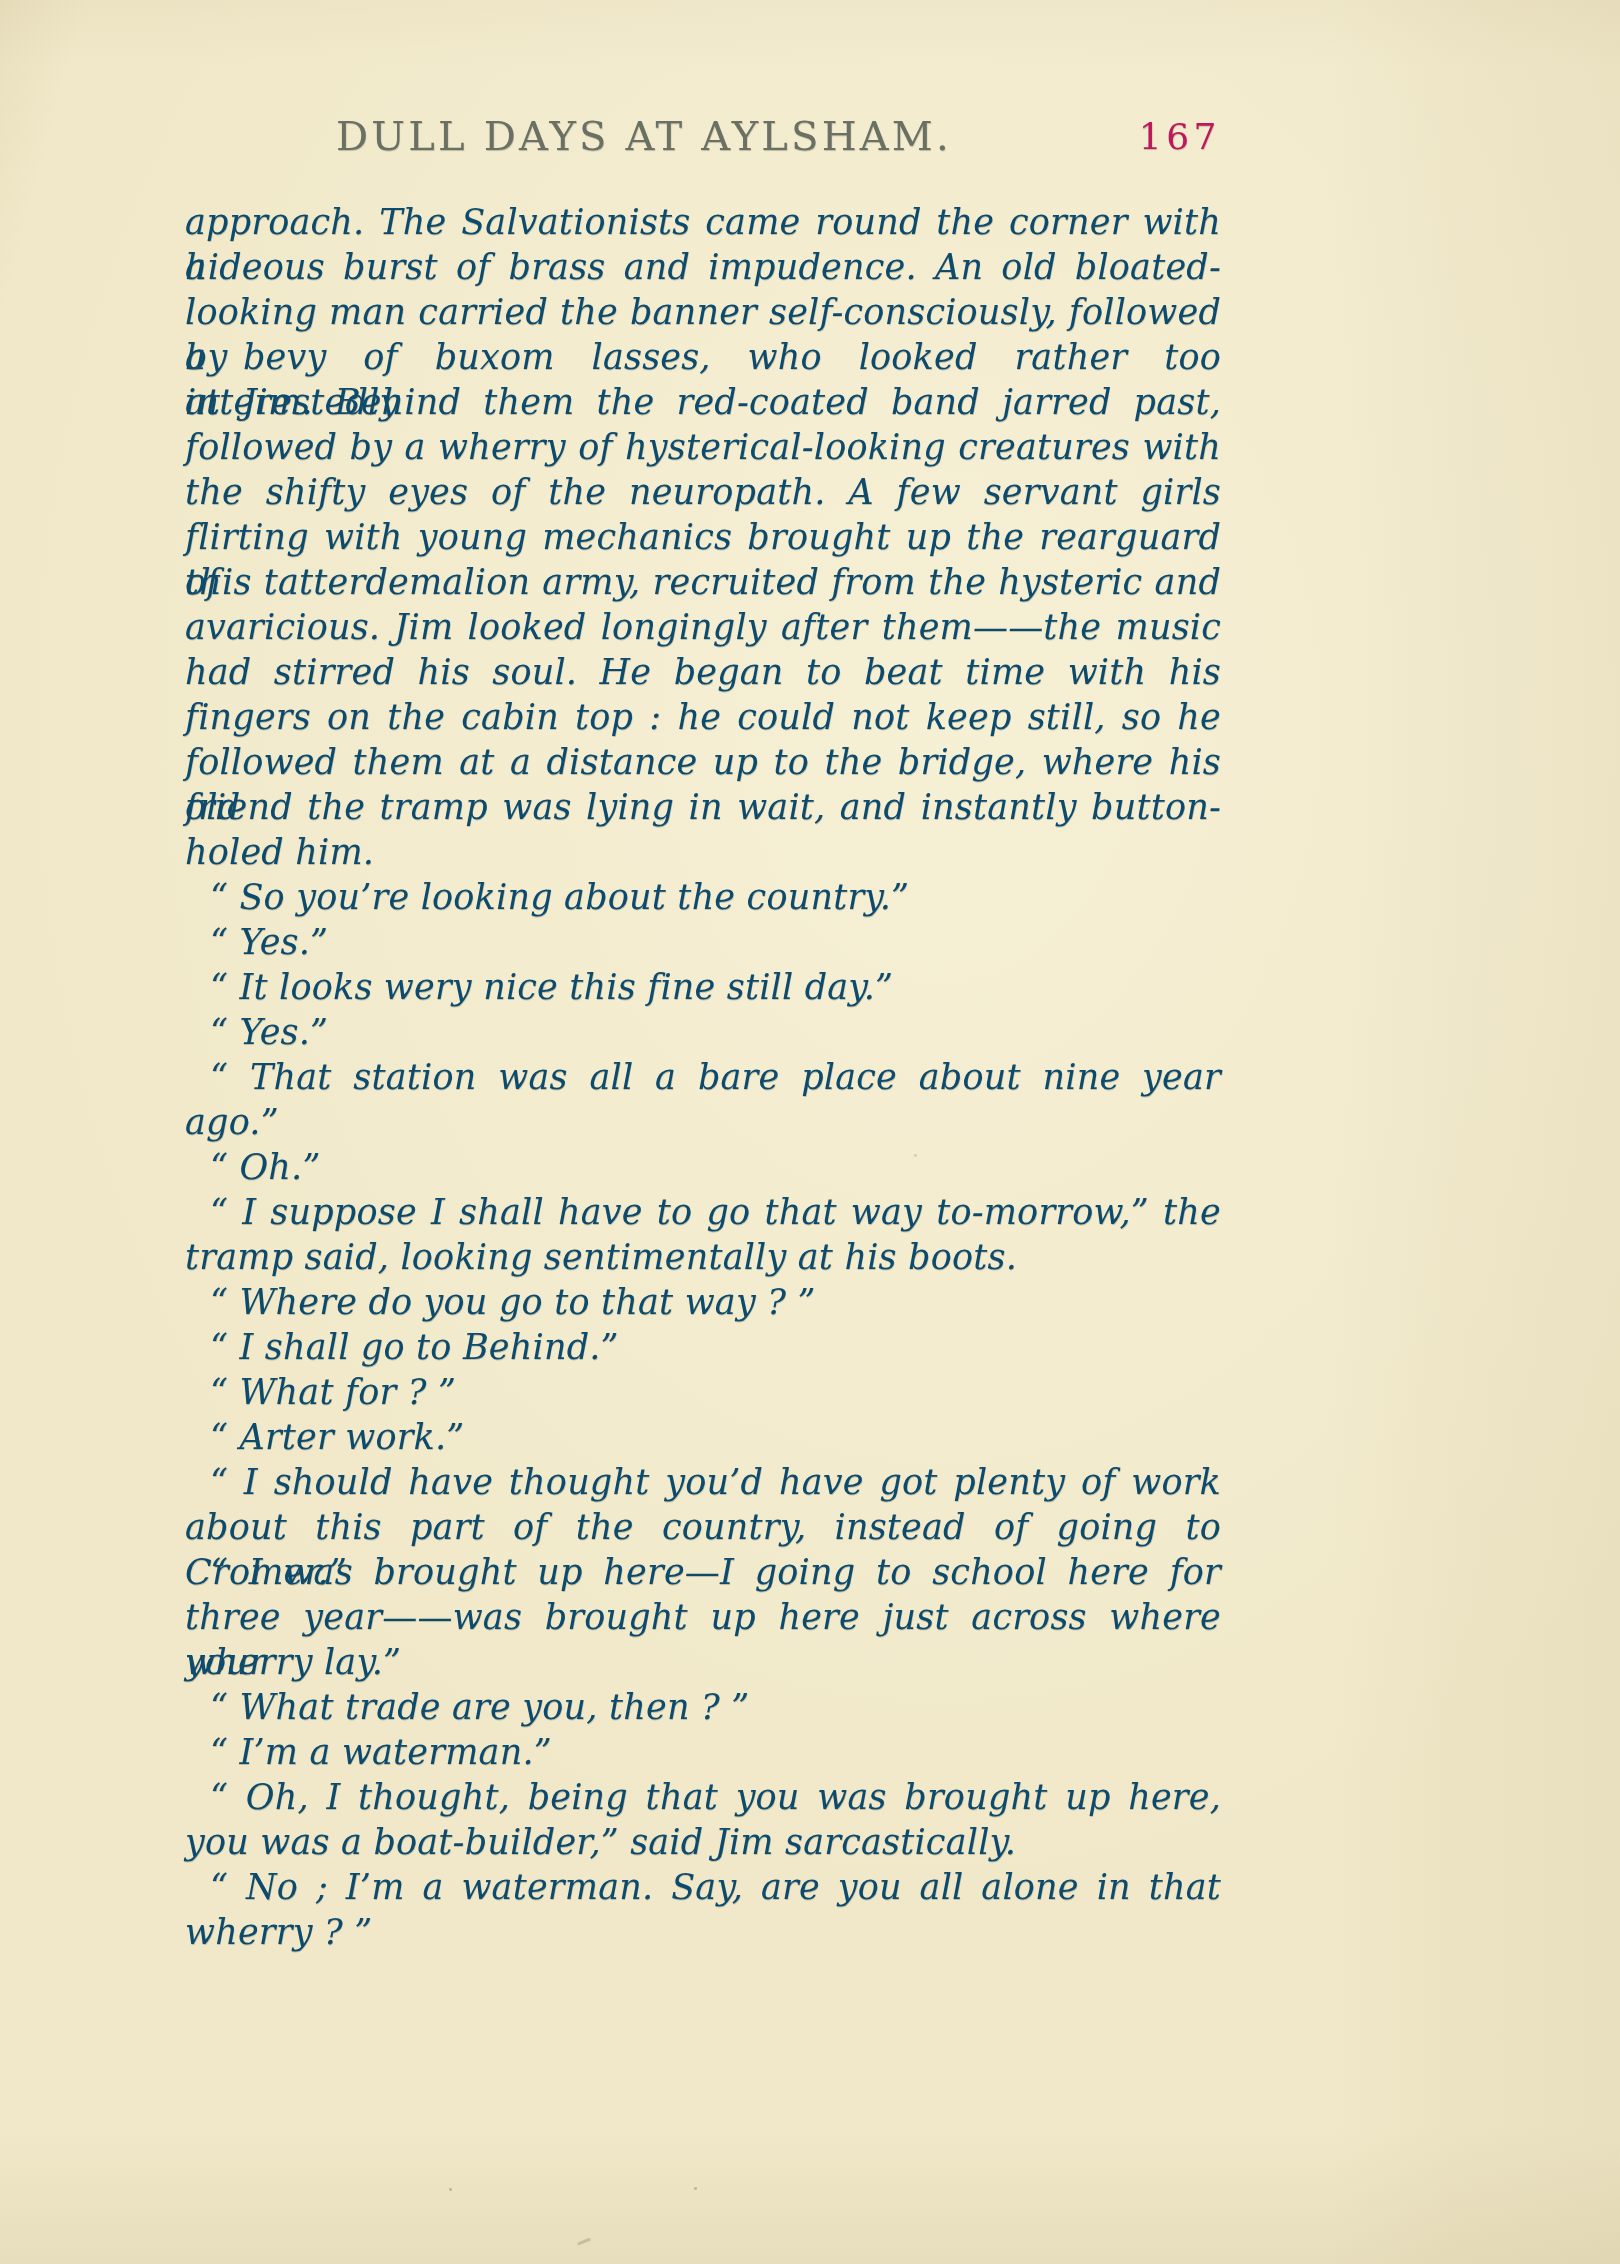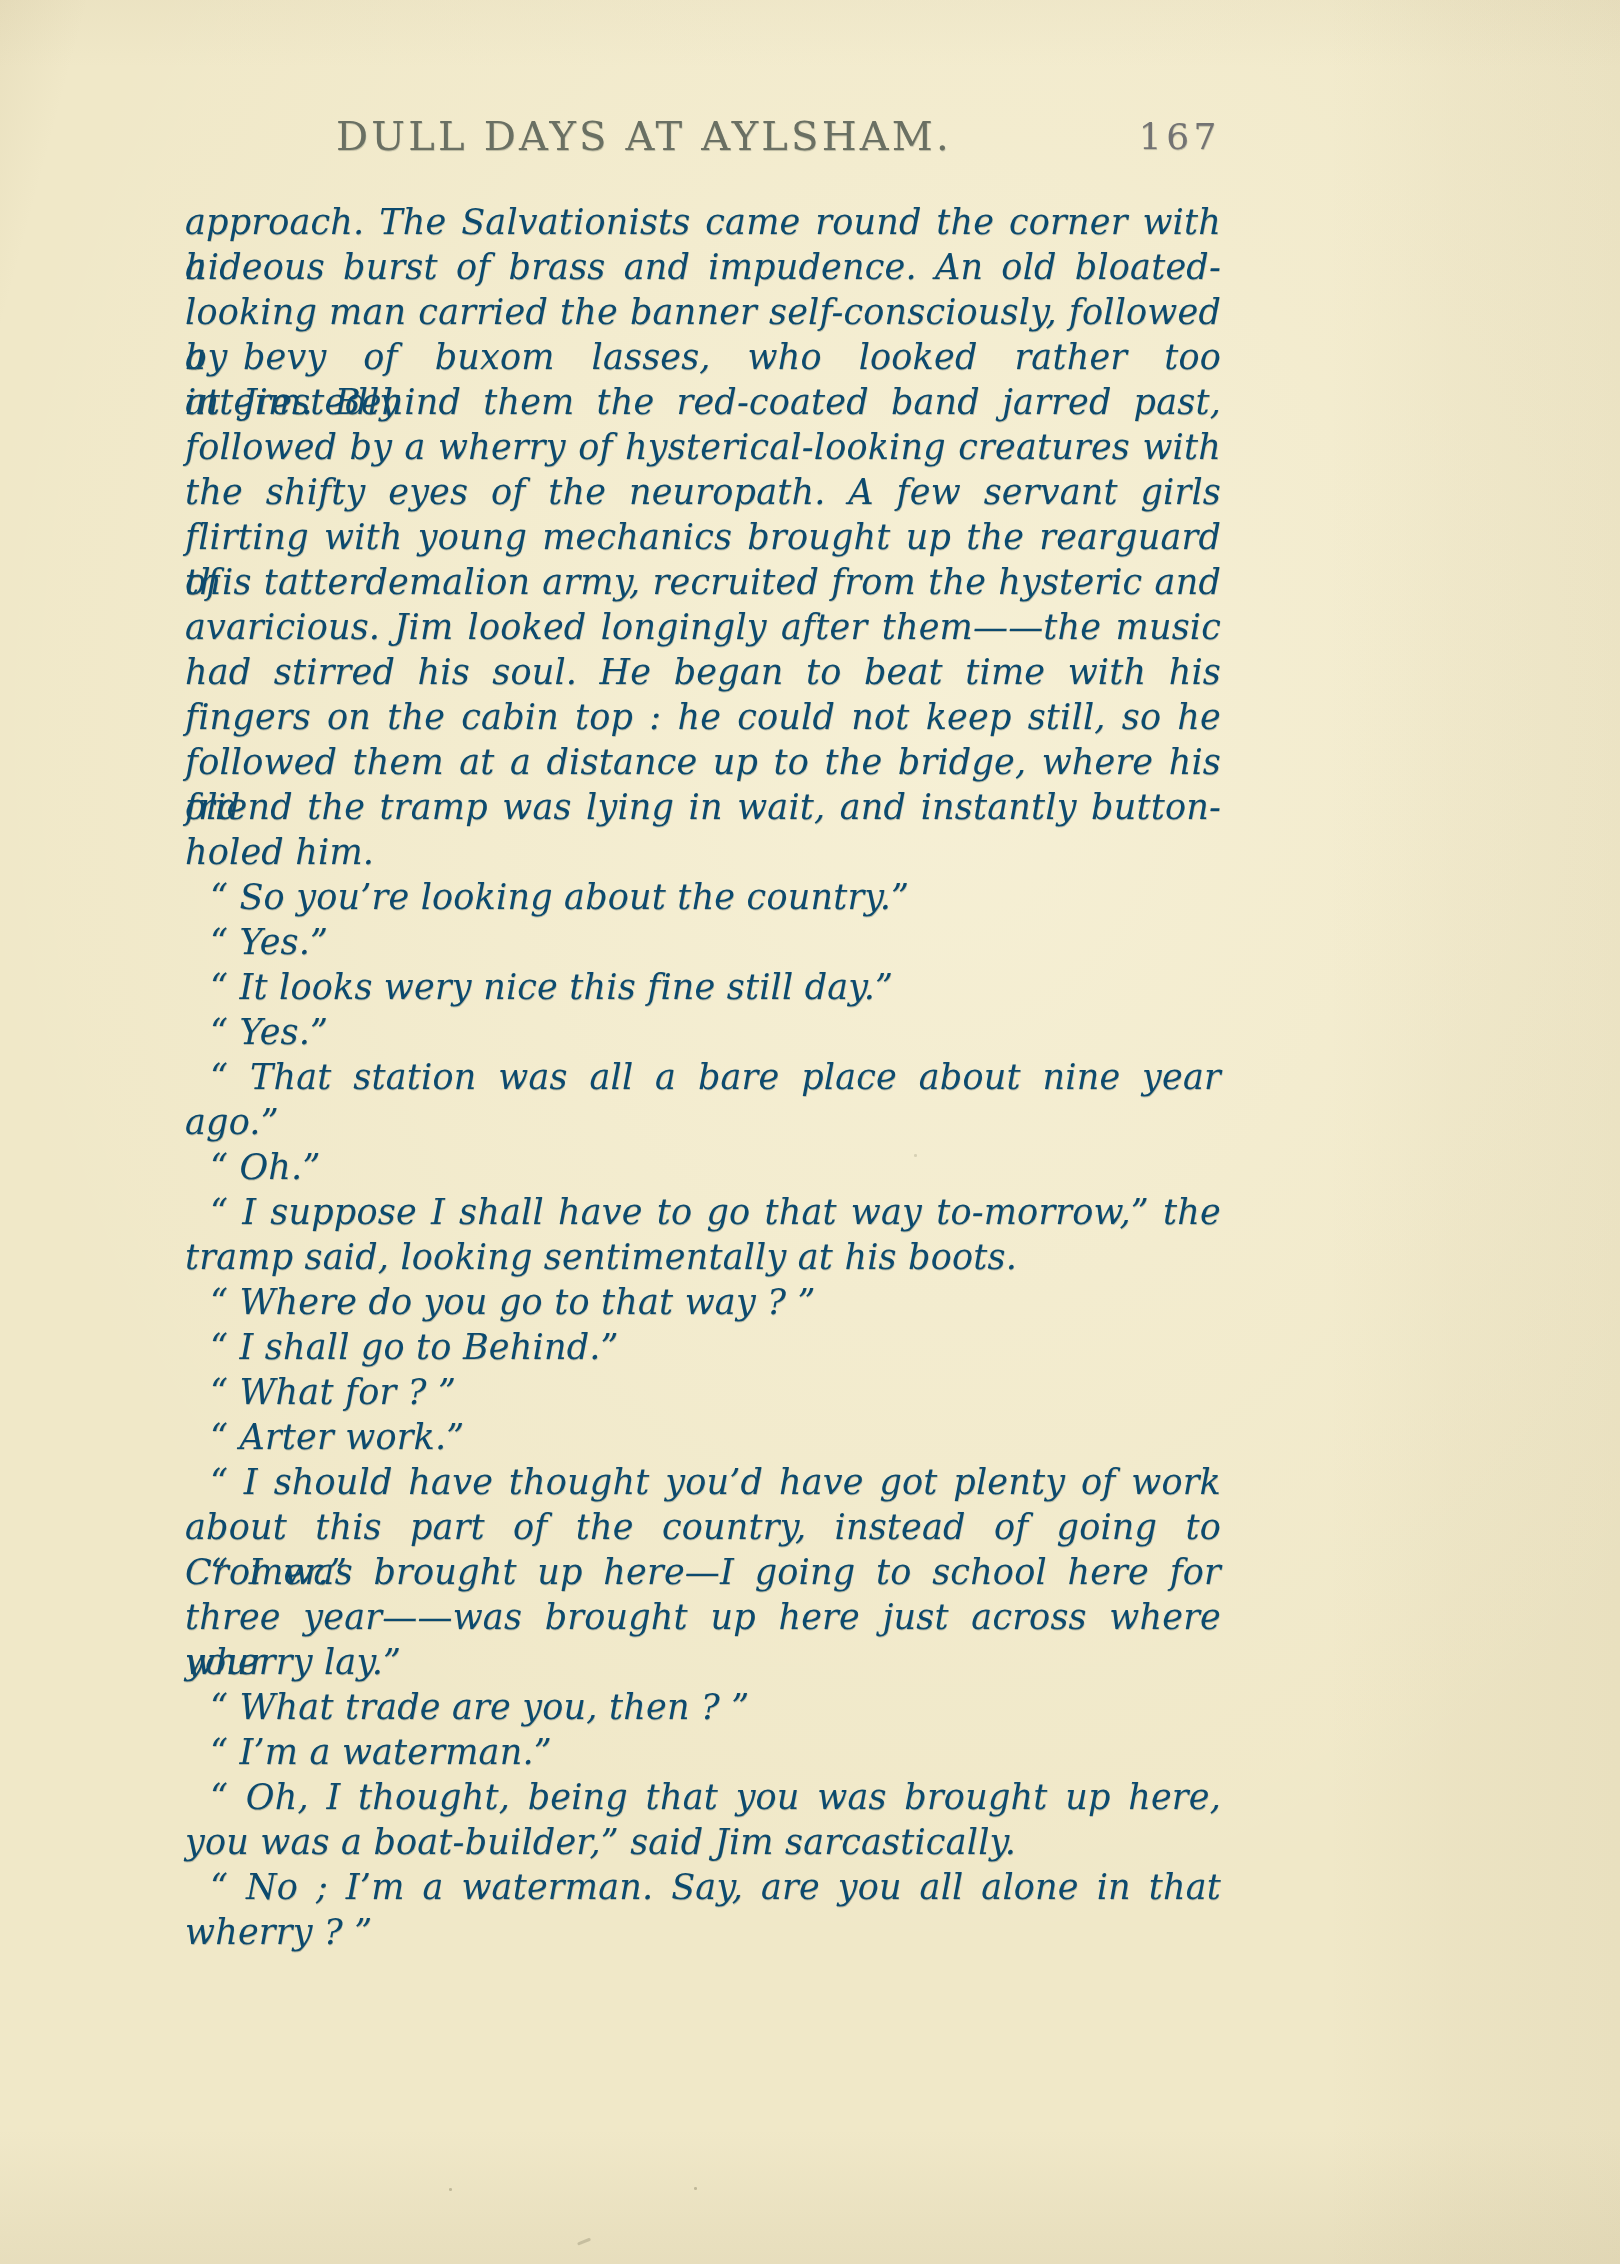--- a/index.html
+++ b/index.html
@@ -42,21 +42,21 @@
     color: #6a7063;
     text-shadow: 0.5px 0.6px 0.7px rgba(95,100,85,0.35);
     white-space: nowrap;
   }
   .header-page {
     position: absolute;
     right: 0;
     top: 2.7px;
     font-size: 36px;
     letter-spacing: 4.5px;
-    color: #737373;
+    color: #be185d;
     font-variant-numeric: oldstyle-nums;
     font-feature-settings: "onum";
     text-shadow: 0.5px 0.6px 0.7px rgba(95,100,85,0.35);
   }
   .text-block {
     position: absolute;
     top: 200px;
     left: 137px;
     width: 1036px;
   }

